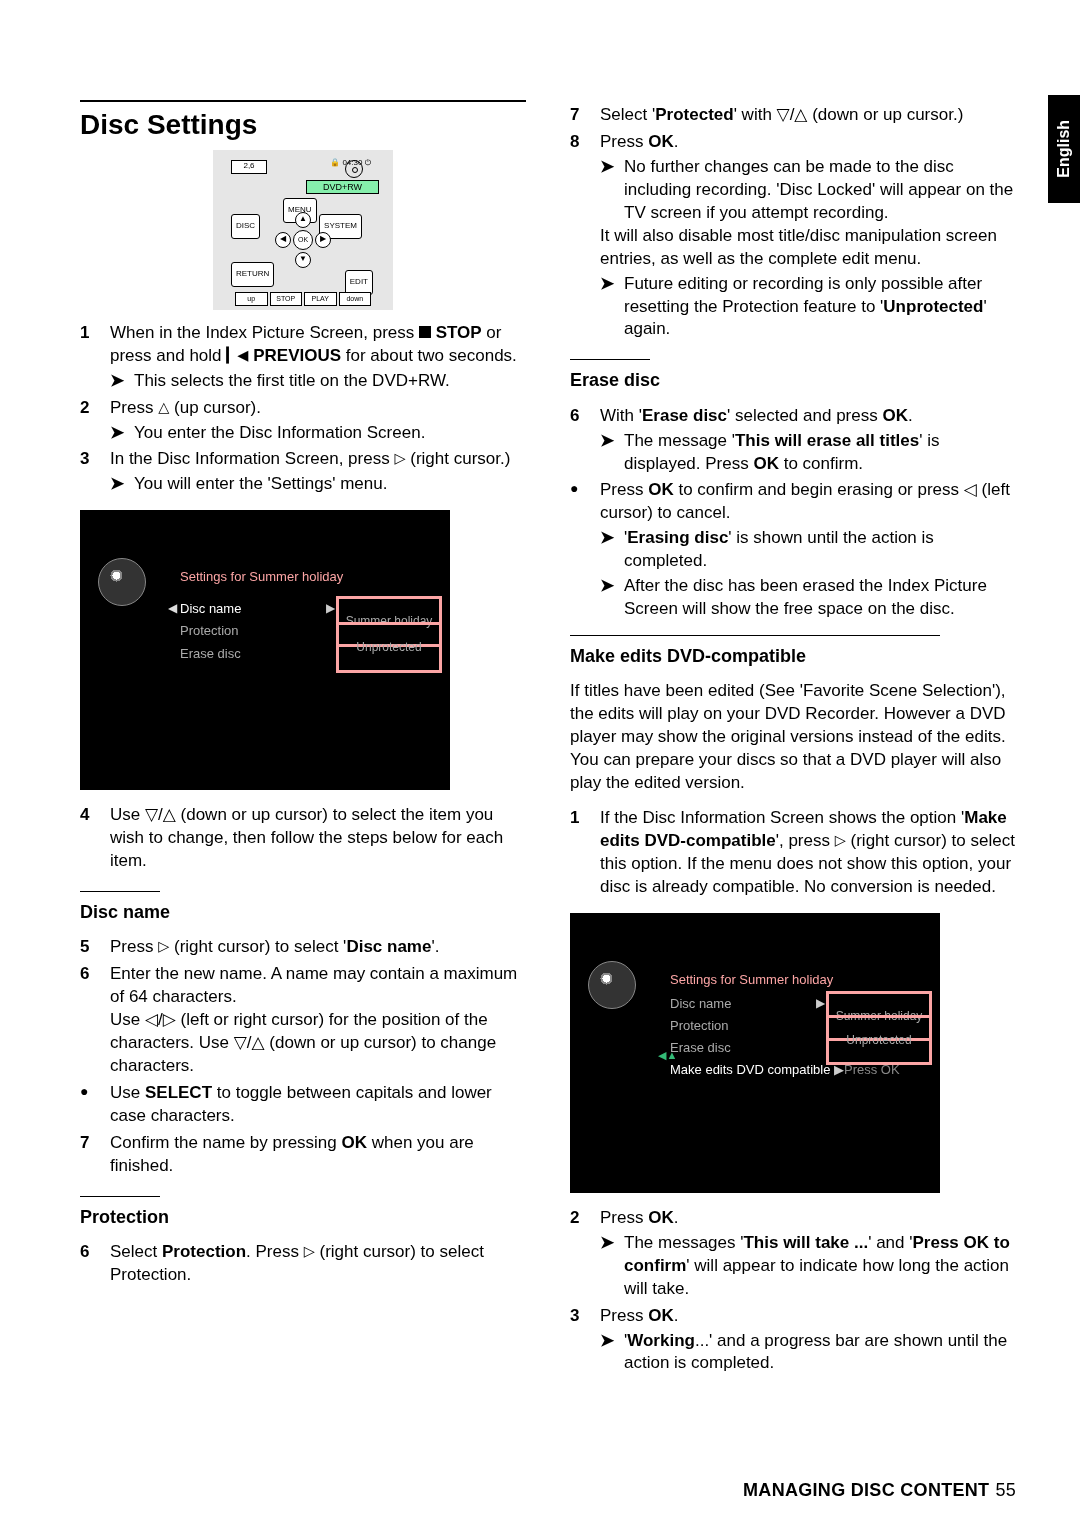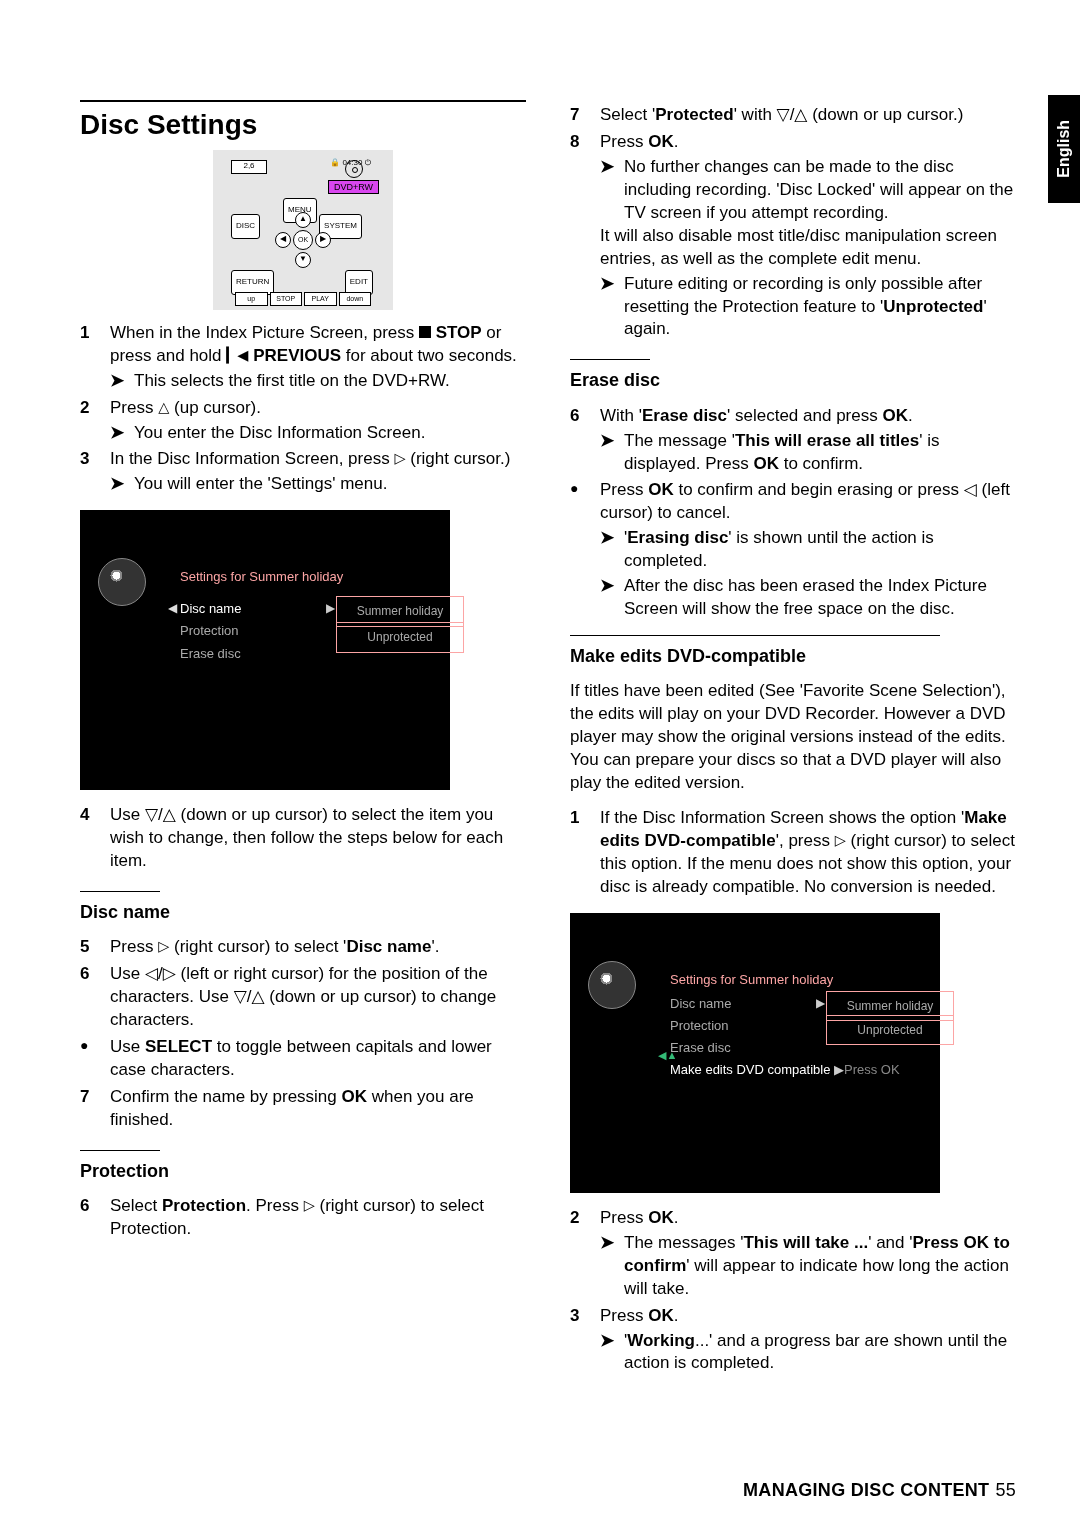--- a/index.html
+++ b/index.html
@@ -92,26 +92,26 @@
     background: #e6e6e6;
     margin: 6px auto 12px auto;
     position: relative;
     font-family: Arial, sans-serif;
     font-size: 8px;
   }
   .remote .lcd { position:absolute; left:18px; top:10px; width:36px; height:14px; border:1px solid #000; background:#fff; display:flex; align-items:center; justify-content:center; }
   .remote .dr { position:absolute; right:22px; top:8px; }
   .remote .disc { position:absolute; right:30px; top:10px; width:18px; height:18px; border:1.5px solid #000; border-radius:50%; }
   .remote .disc:after { content:""; position:absolute; left:6px; top:6px; width:4px; height:4px; border:1px solid #000; border-radius:50%; }
-  .remote .dvdrw { position:absolute; right:14px; top:30px; border:1px solid #000; padding:0 5px; background:#d946ef; font-size:9px; }
+  .remote .dvdrw { position:absolute; right:14px; top:30px; border:1px solid #000; padding:0 16px; background:#86efac; font-size:9px; }
   .remote .btn { position:absolute; border:1px solid #000; background:#fff; text-align:right; padding:6px 4px; font-size:8px; border-radius:3px; }
   .remote .menu { left:70px; top:48px; }
   .remote .discb { left:18px; top:64px; }
   .remote .sysb { right:31px; top:64px; }
-  .remote .ret { left:18px; top:120px; }
+  .remote .ret { left:18px; top:112px; }
   .remote .edit { right:20px; top:120px; }
   .remote .dpad {
     position:absolute; left:62px; top:62px; width:56px; height:56px;
   }
   .remote .dcircle { position:absolute; border:1px solid #000; border-radius:50%; background:#fff; display:flex; align-items:center; justify-content:center; font-size:8px; }
   .remote .ok { left:18px; top:18px; width:20px; height:20px; font-size:7px; }
   .remote .up { left:20px; top:0; width:16px; height:16px; }
   .remote .dn { left:20px; top:40px; width:16px; height:16px; }
   .remote .lf { left:0; top:20px; width:16px; height:16px; }
   .remote .rt { left:40px; top:20px; width:16px; height:16px; }
@@ -126,21 +126,21 @@
   .tv .cd {
     position:absolute; left:18px; top:48px; width:48px; height:48px;
     border:1px solid #888; border-radius:50%;
     background:radial-gradient(circle at 38% 36%, #fff 0 4px, #888 4px 6px, #333 6px 100%);
   }
   .tv .set-title { position:absolute; left:100px; top:58px; color:#fca5a5; }
   .tv .menu-col { position:absolute; left:100px; top:88px; line-height:1.7; }
   .tv .menu-col .hl { color:#fff; }
   .tv .arrow-l { position:absolute; left:88px; top:90px; color:#ddd; font-size:12px; }
   .tv .arrow-r { position:absolute; left:246px; top:90px; color:#ccc; font-size:12px; }
-  .tv .val-box { position:absolute; left:256px; width:128px; border:1px solid #fca5a5; color:#aaa; text-align:center; font-size:12px; padding:6px 0; }
+  .tv .val-box { position:absolute; left:256px; width:106px; border:3px solid #fca5a5; color:#aaa; text-align:center; font-size:12px; padding:14px 0; }
   .tv.compat { height:280px; }
   .tv.compat .menu-col { top:80px; line-height:1.7; }
   .tv.compat .make { color:#fff; }
   .tv.compat .uparrow { position:absolute; left:88px; top:135px; color:#3b7; font-size:11px; }
   .footer {
     position:absolute; bottom:26px; right:64px;
     font-size:18px; font-weight:bold; letter-spacing:0.3px;
   }
   .footer .pn { font-weight:normal; margin-left:6px; }
   .tri { display:inline-block; font-size:0.85em; vertical-align:1px; }
@@ -238,20 +238,21 @@
     <div class="short-rule"></div>
     <h2>Disc name</h2>
 
     <div class="step">
       <div class="step-num">5</div>
       <div class="step-body"><span>Press </span><span class="tri">▷</span><span> (right cursor) to select '</span><span class="osd">Disc name</span><span>'.</span></div>
     </div>
     <div class="step">
       <div class="step-num">6</div>
       <div class="step-body">
+        <div>Enter the new name. A name may contain a maximum of 64 characters.</div>
         <div>Use ◁/▷ (left or right cursor) for the position of the characters. Use ▽/△ (down or up cursor) to change characters.</div>
       </div>
     </div>
     <div class="step">
       <div class="step-bullet">●</div>
       <div class="step-body"><span>Use </span><b>SELECT</b><span> to toggle between capitals and lower case characters.</span></div>
     </div>
     <div class="step">
       <div class="step-num">7</div>
       <div class="step-body"><span>Confirm the name by pressing </span><b>OK</b><span> when you are finished.</span></div>

